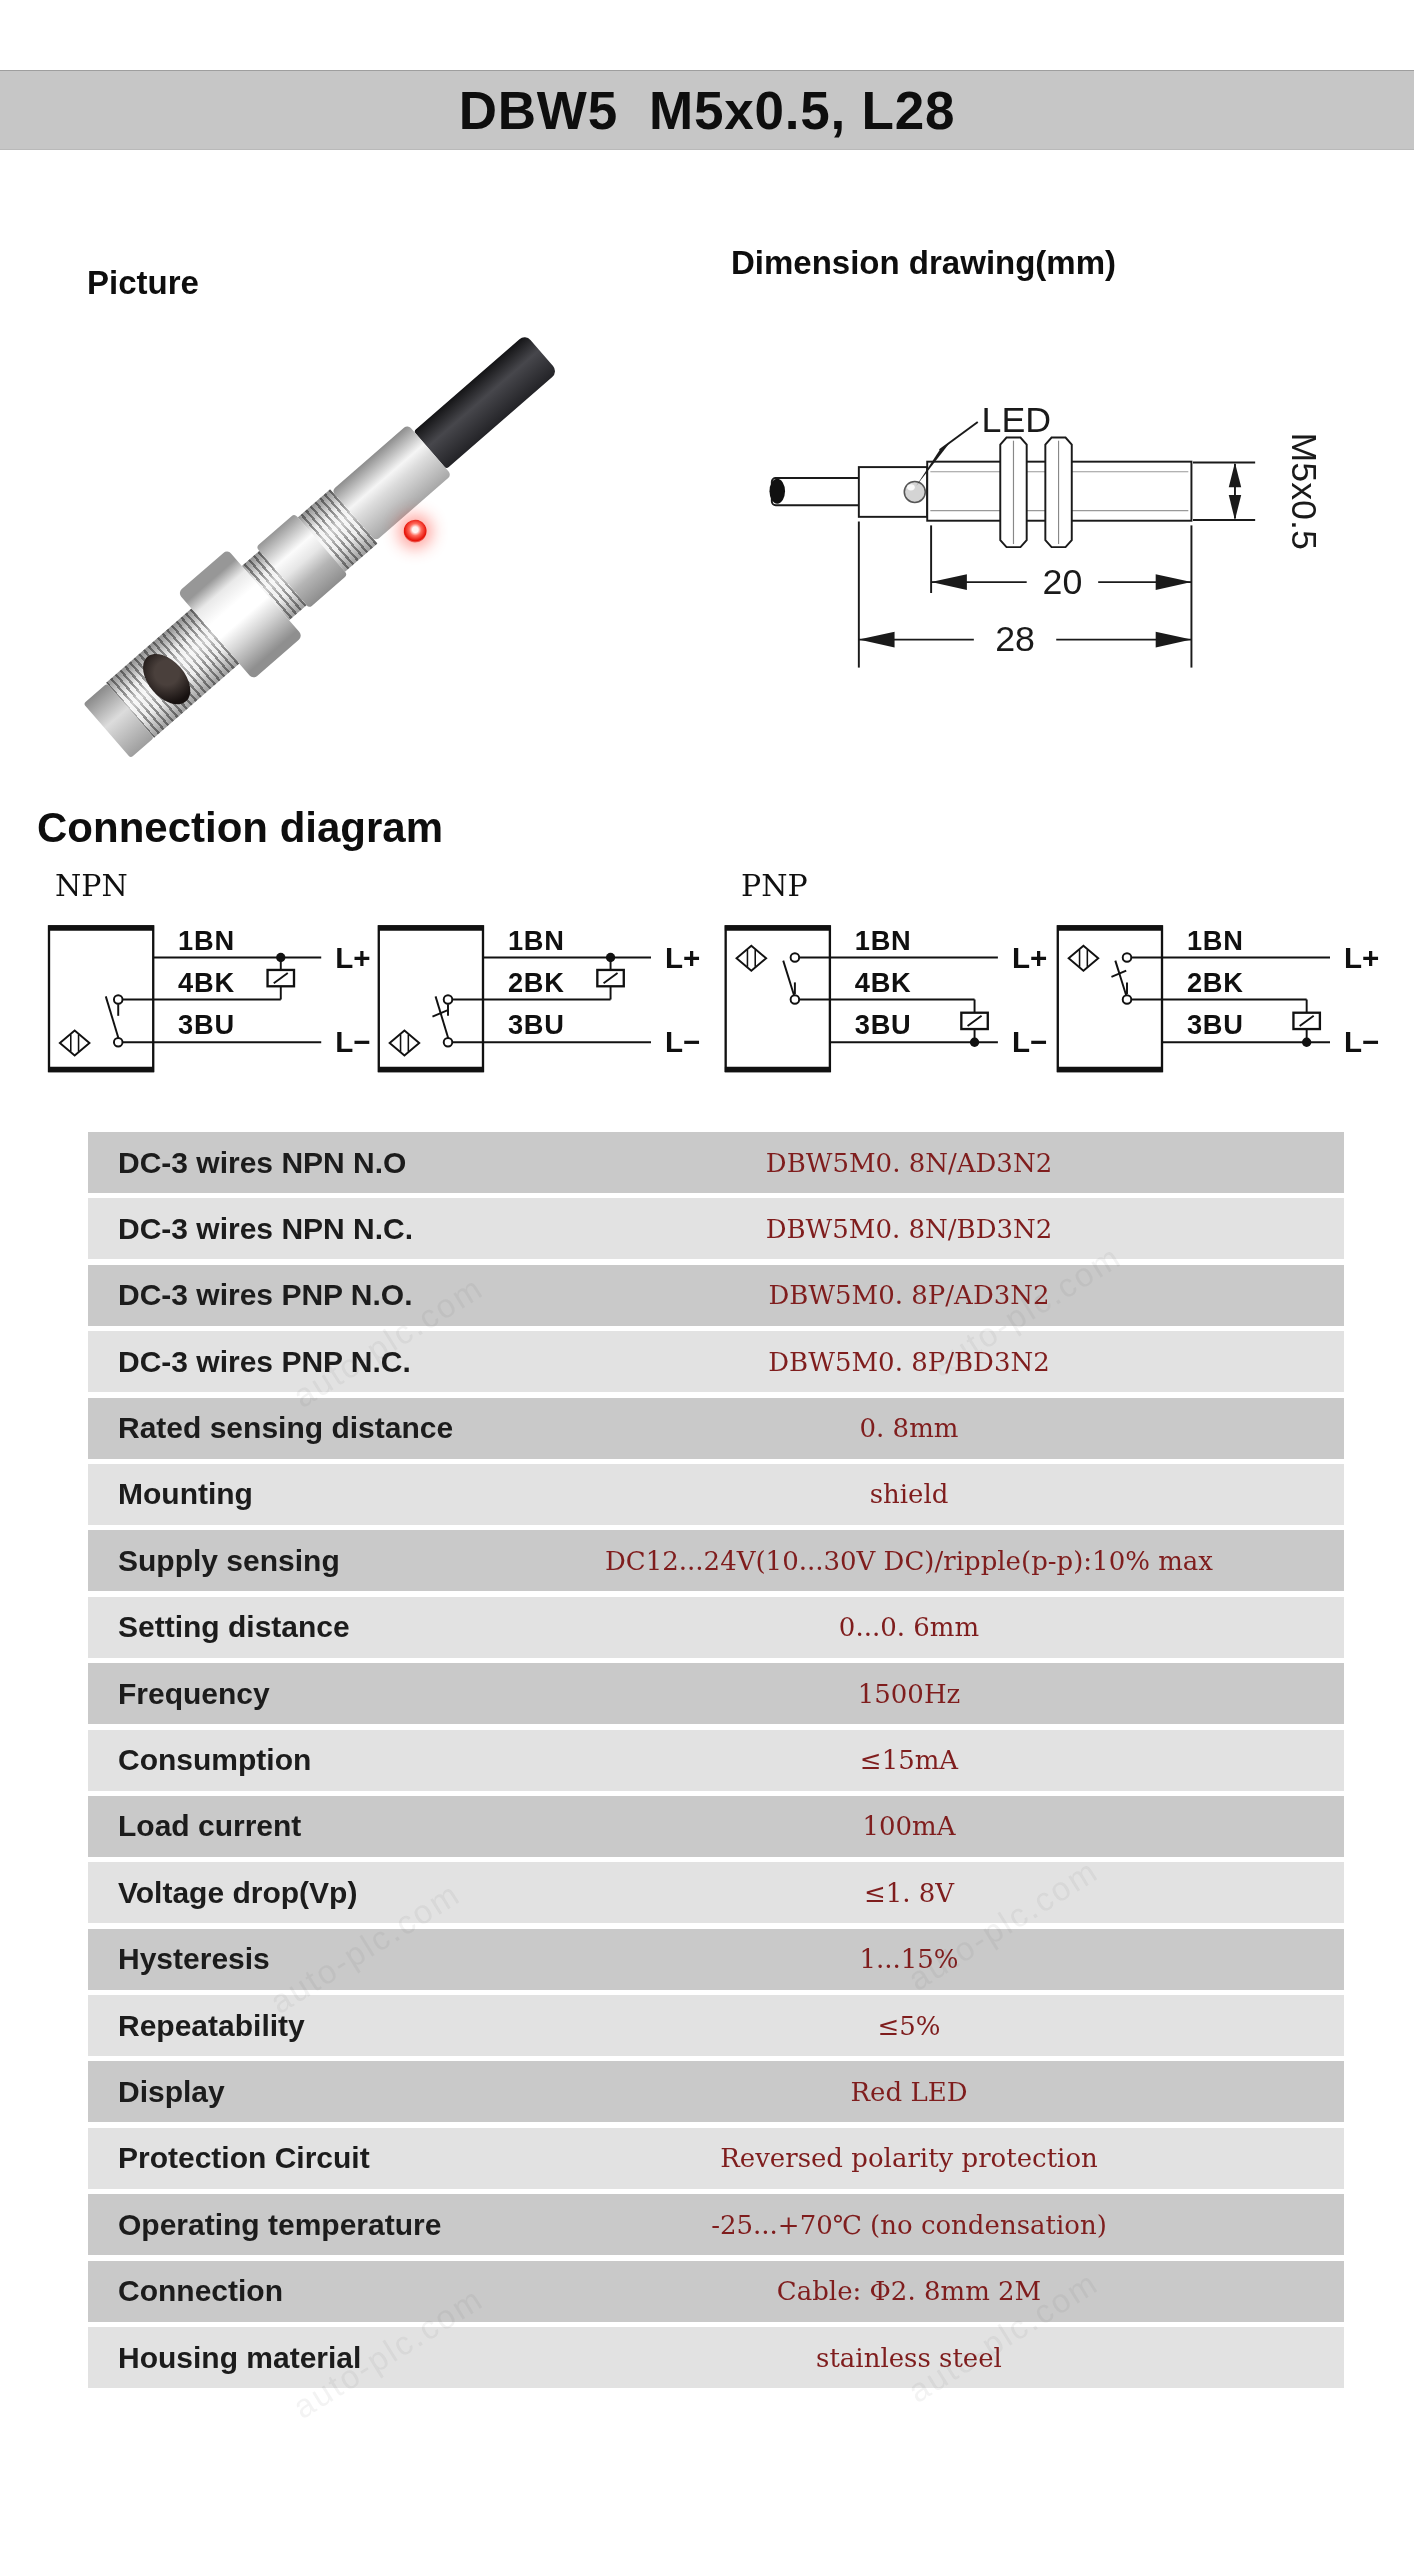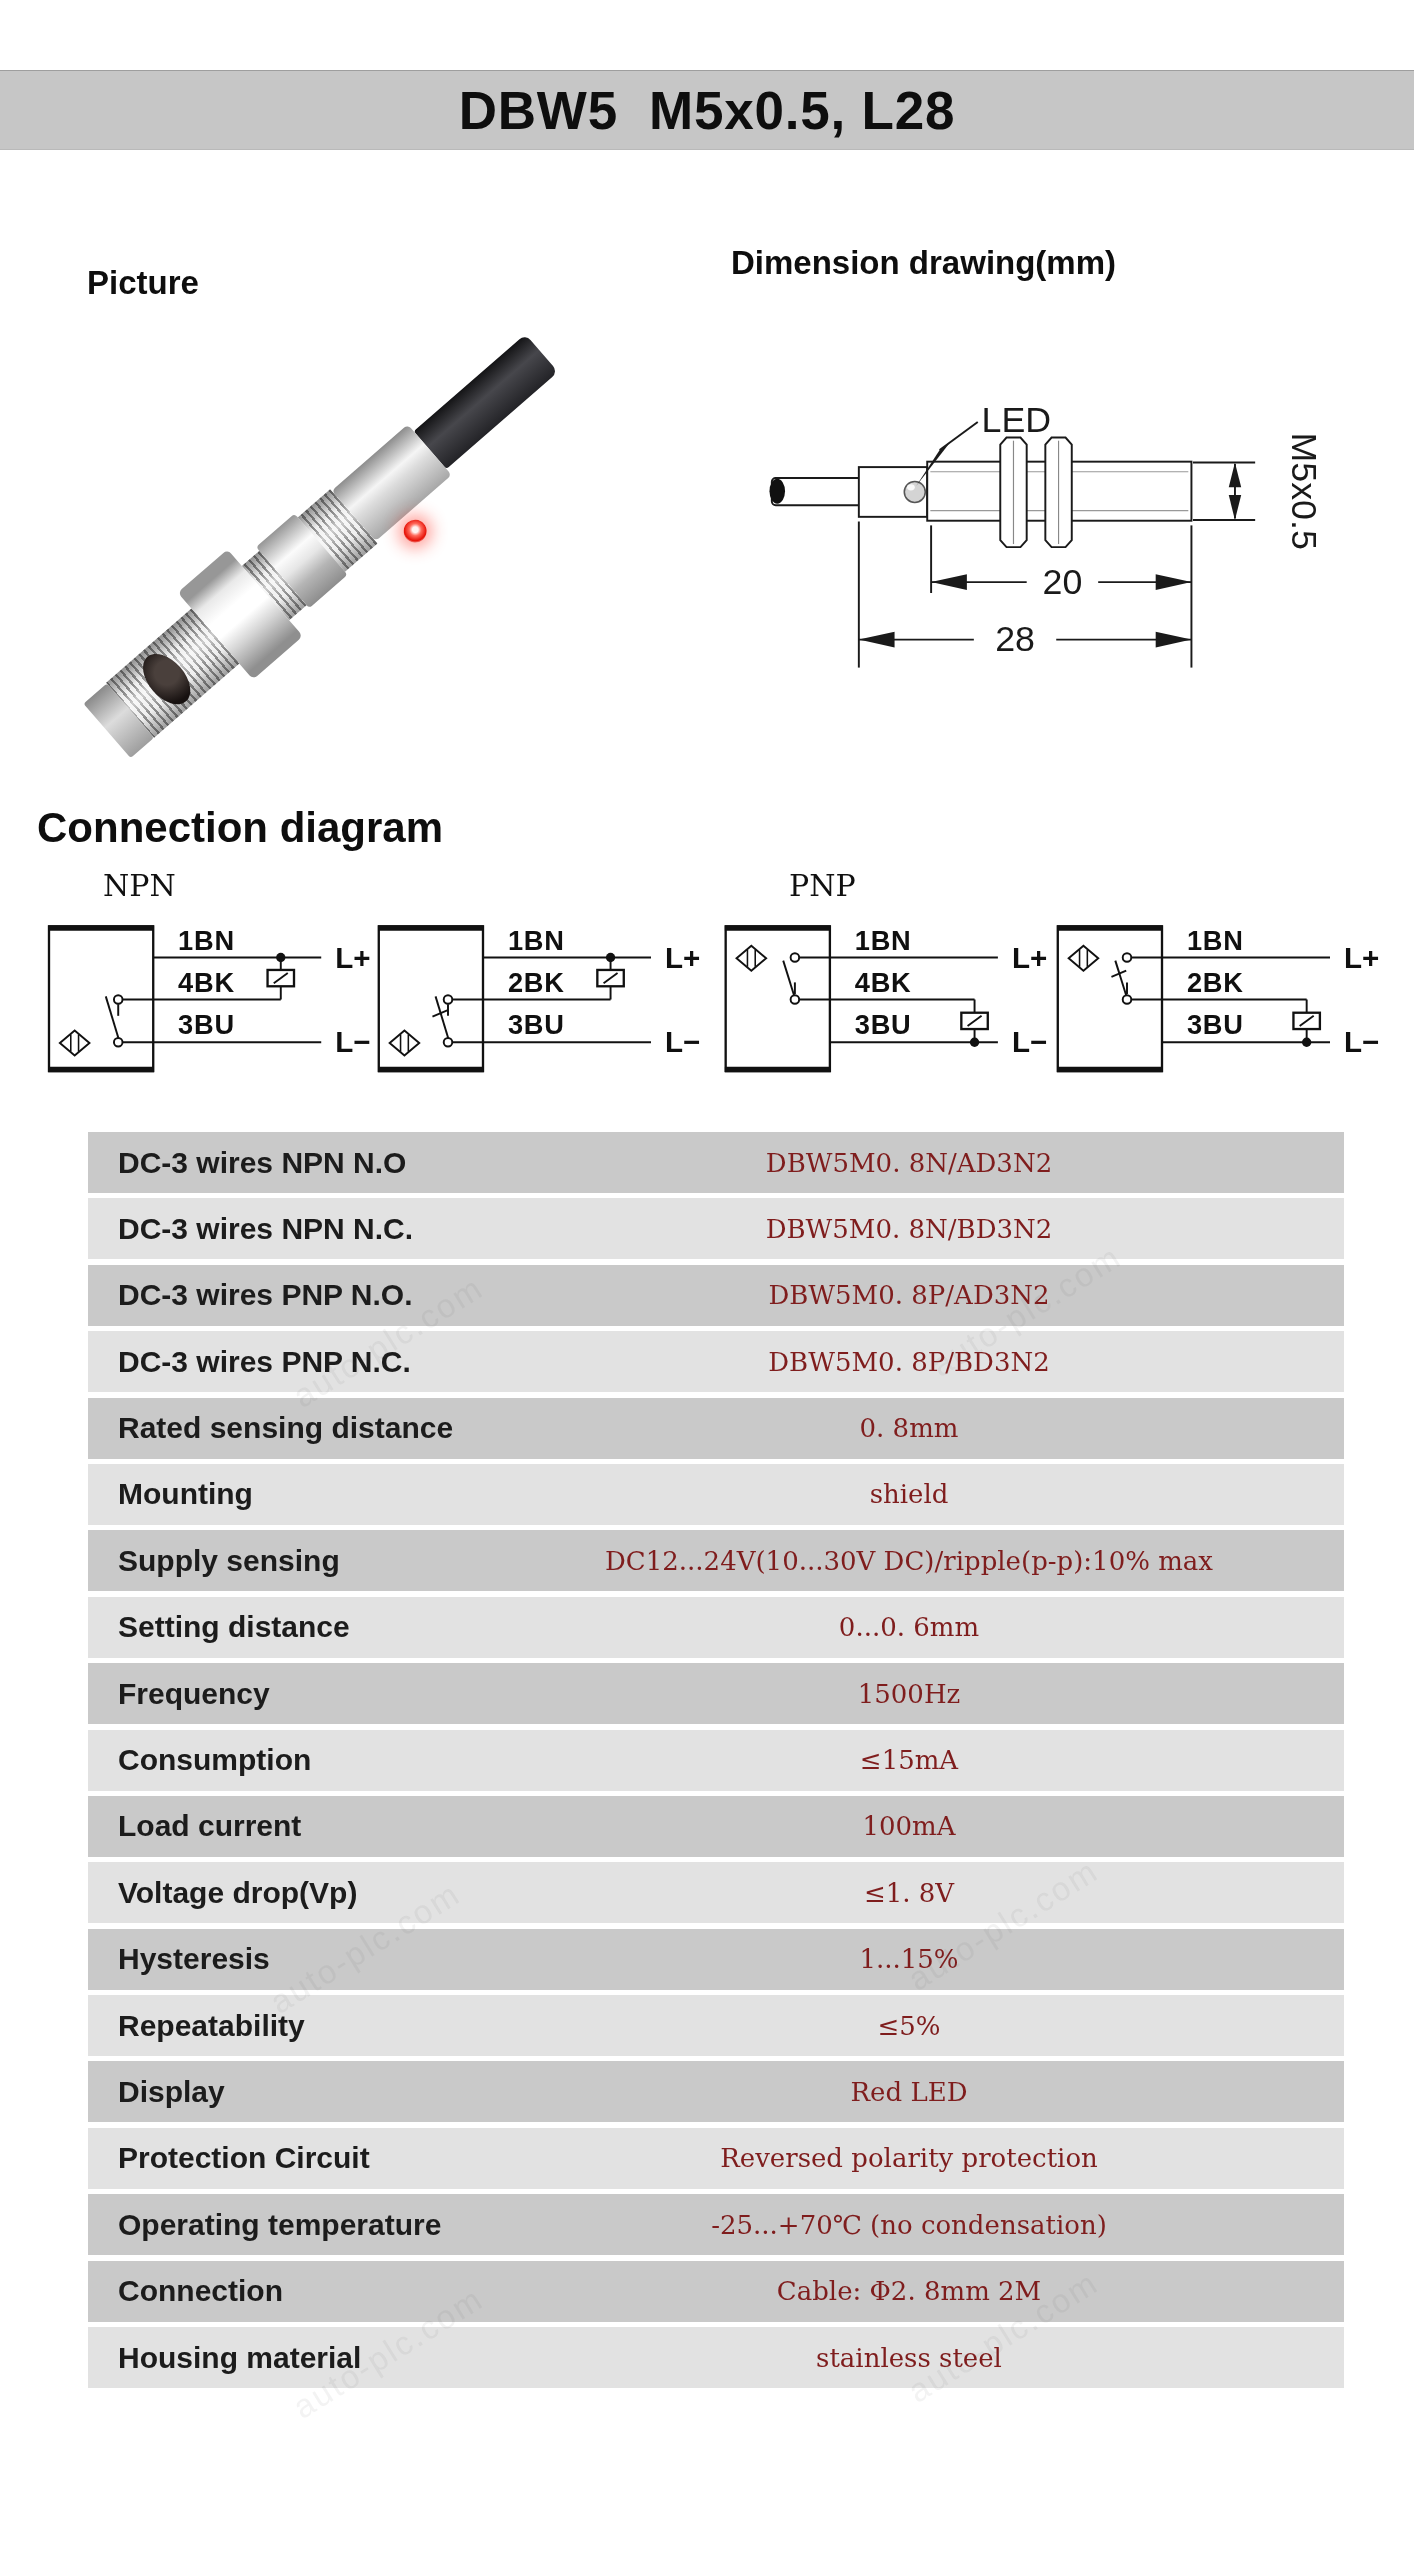--- a/index.html
+++ b/index.html
@@ -47,21 +47,21 @@
              background:radial-gradient(circle at 45% 45%, #fff3f1 0 16%, #ff6a5c 34%, #e61208 62%, rgba(230,18,8,.25) 78%, rgba(230,18,8,0) 85%);
              box-shadow:0 0 15.6px 5.4px rgba(255,45,30,.45); }
 
   
   .line-art { stroke:#1a1a1a; fill:none; stroke-width:2.5px; }
   .dim-num  { font-family:"Liberation Sans",sans-serif; font-size:46px; font-weight:500; fill:#1a1a1a; }
   .rot-txt  { font-family:"Liberation Sans",sans-serif; font-size:46px; font-weight:500; fill:#1a1a1a; }
   .wire-lbl { font-family:"Liberation Sans",sans-serif; font-size:35px; font-weight:700; fill:#101010; letter-spacing:1px; }
   .pol-lbl  { font-family:"Liberation Sans",sans-serif; font-size:38px; font-weight:700; fill:#101010; }
   .grp-lbl  { position:absolute; font-family:"DejaVu Serif","Liberation Serif",serif;
-              font-size:30px; color:#101010;margin-left:48px; }
+              font-size:30px; color:#101010; }
   #lbl-npn { left:55px; top:868px; }
   #lbl-pnp { left:741px; top:868px; }
 
   
   .spec-table { position:absolute; left:88px; top:1132px; width:1256px; }
   .spec-row { position:relative; height:61px; margin-bottom:5.4px; display:flex; align-items:center; }
   .spec-row.dark  { background:#c9c9c9; }
   .spec-row.light { background:#e2e2e2; }
   .spec-label { padding-left:30px; font-size:30px; font-weight:700; color:#1c1c1c; white-space:nowrap; }
   .spec-value { position:absolute; left:386px; width:870px; text-align:center;

